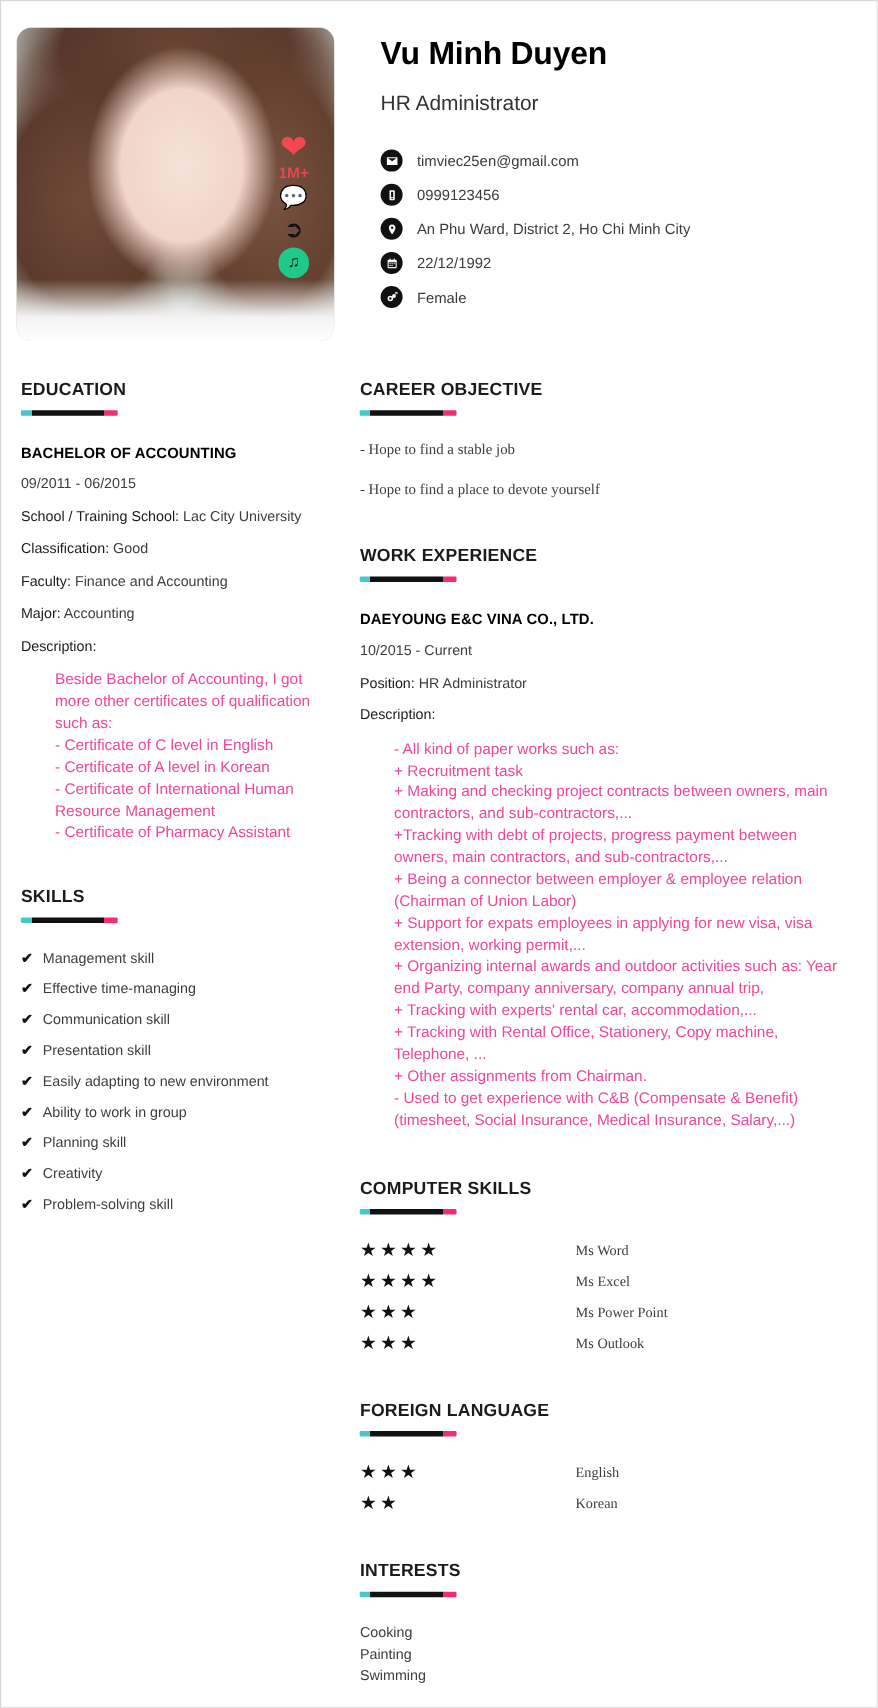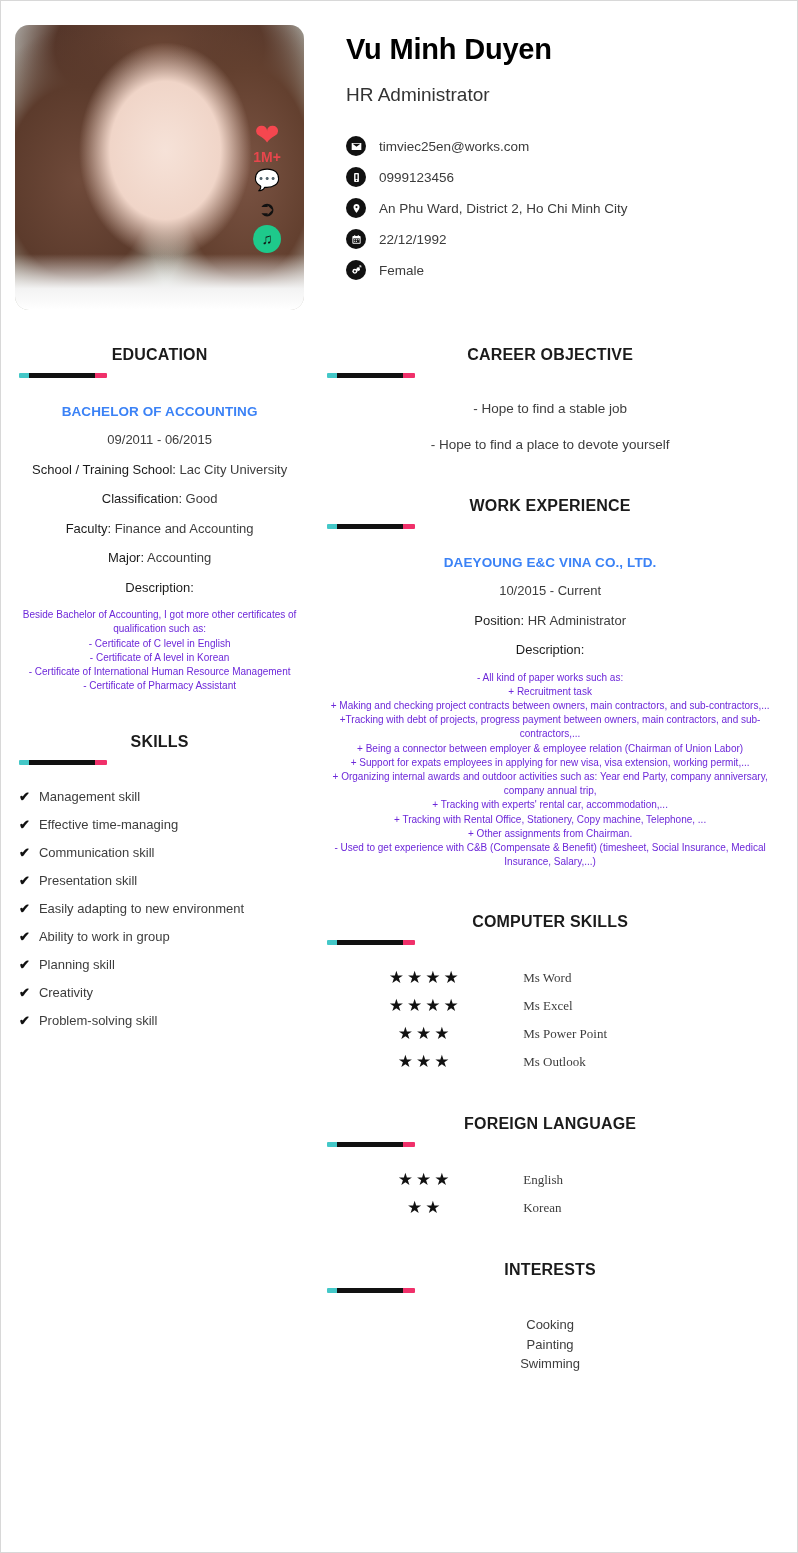--- a/index.html
+++ b/index.html
@@ -103,21 +103,21 @@
     display: flex;
     align-items: center;
     justify-content: center;
     flex: 0 0 20px;
     margin-right: 13px;
   }
   .c-icon svg { display: block; }
   .c-text { font-size: 13.5px; color: #3b3b3b; }
 
   
-  .columns { display: flex; padding: 36px 0 0 0; text-align: center; }
+  .columns { display: flex; padding: 36px 0 0 0; }
   .col-left  { width: 320px; padding: 0 20px 0 18px; }
   .col-right { width: 478px; padding: 0 24px 0 7px; }
 
   .sec-head {
     font-size: 16px;
     font-weight: bold;
     color: #1b1b1b;
     letter-spacing: 0.2px;
   }
   .sec-bar {
@@ -127,37 +127,38 @@
     background: linear-gradient(to right,
         #44c8c8 0%, #44c8c8 11%,
         #111111 11%, #111111 86%,
         #f0306a 86%, #f0306a 100%);
     border-radius: 1px;
   }
 
   .item-title {
     font-size: 13.5px;
     font-weight: bold;
-    color: #3b82f6;
+    color: #000000;
     margin-top: 26px;
     letter-spacing: 0.1px;
   }
   .line {
     font-size: 13px;
     color: #3d3d3d;
     margin-top: 12px;
     line-height: 1.35;
   }
   .line b { color: #1b1b1b; font-weight: normal; }
   .para {
-    font-size: 10px;
-    color: #6d28d9;
+    font-size: 14px;
+    color: #ec4899;
     line-height: 1.42;
     margin-top: 12px;
     white-space: pre-line;
+    margin-left: 31px;
   }
 
   .skill-list { margin-top: 24px; }
   .skill-row {
     display: flex;
     align-items: baseline;
     margin-bottom: 13px;
     font-size: 13px;
     color: #3d3d3d;
   }
@@ -171,20 +172,21 @@
 
   .section-gap { margin-top: 40px; }
   .right-gap   { margin-top: 44px; }
 
   .bullets { margin-top: 22px; }
   .bullet {
     font-size: 13.5px;
     color: #3d3d3d;
     margin-bottom: 18px;
     line-height: 1.3;
+    font-family: Liberation Serif, serif;
   }
 
   .rating-list { margin-top: 24px; }
   .rating-row {
     display: flex;
     align-items: center;
     margin-bottom: 10px;
   }
   .stars {
     flex: 0 0 196px;
@@ -225,21 +227,21 @@
       <div class="job-title">HR Administrator</div>
 
       <div class="contact-list">
 
         <div class="contact-row">
           <span class="c-icon">
             <svg width="11" height="11" viewBox="0 0 16 16" fill="#fff">
                 <path d="M1 3h14v10H1V3zm1.3 1L8 8.2 13.7 4H2.3z"></path>
               </svg>
           </span>
-          <span class="c-text">timviec25en@works.com</span>
+          <span class="c-text">timviec25en@gmail.com</span>
         </div>
 
         <div class="contact-row">
           <span class="c-icon">
             <svg width="11" height="11" viewBox="0 0 16 16" fill="#fff">
                 <rect x="4.5" y="1.5" width="7" height="13" rx="1.2"></rect>
                 <rect x="6.6" y="3.4" width="2.8" height="7" fill="#111"></rect>
                 <circle cx="8" cy="12.3" r="1" fill="#111"></circle>
               </svg>
           </span>

